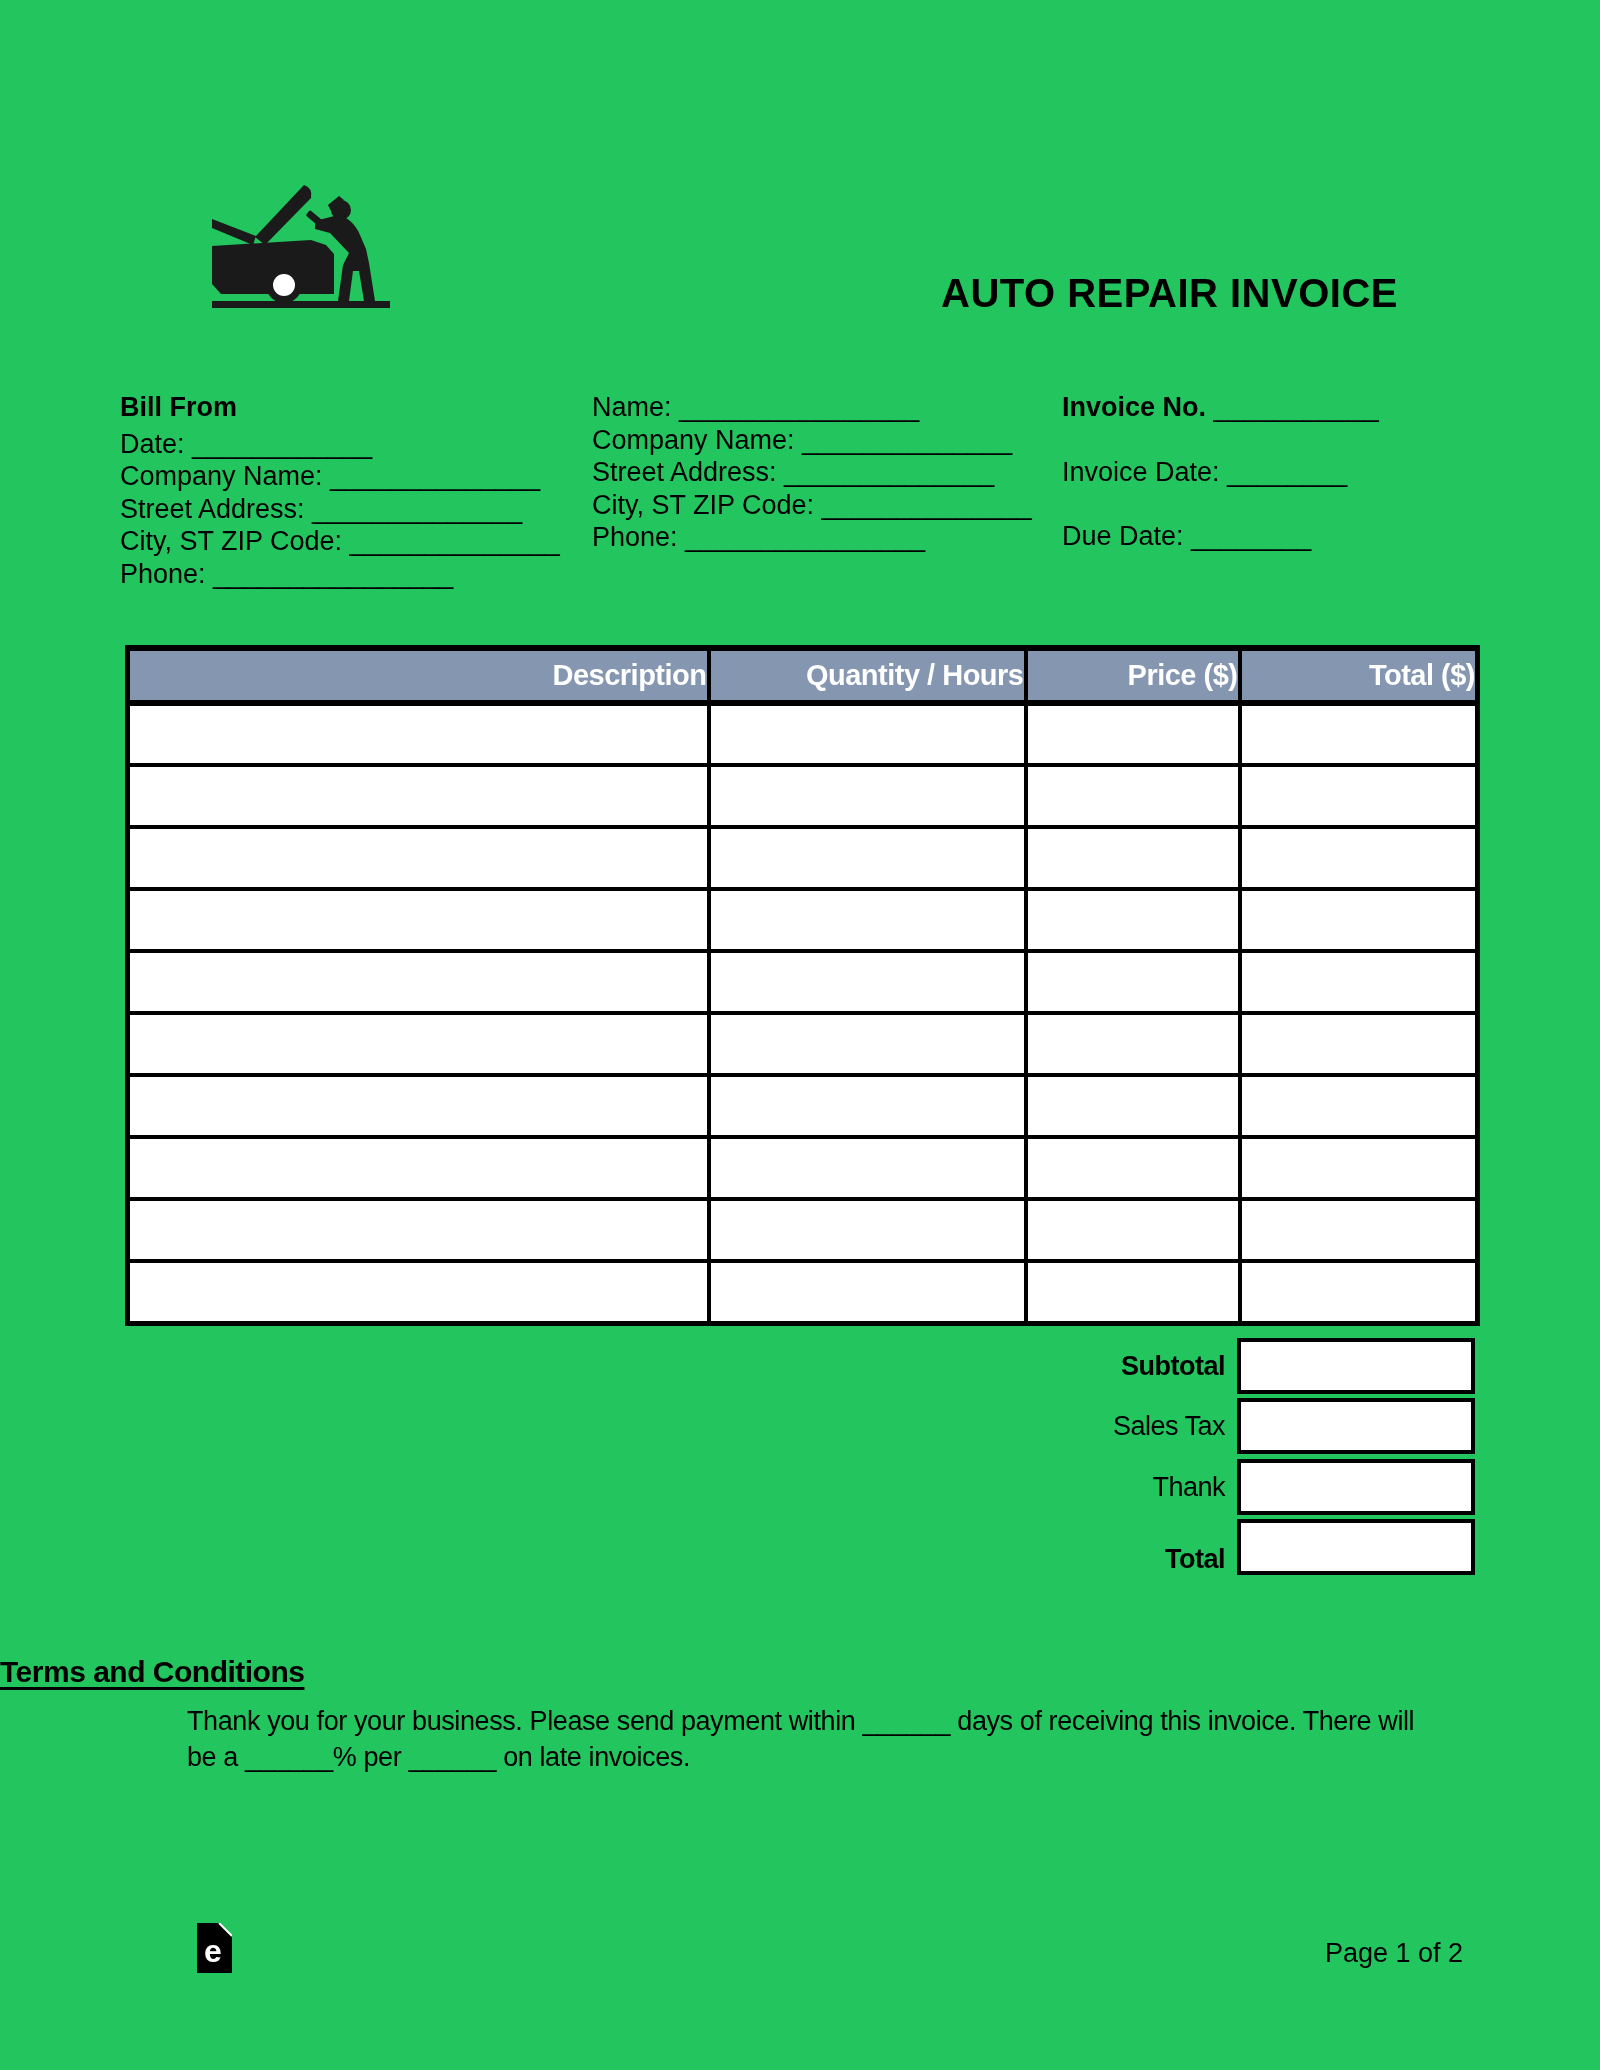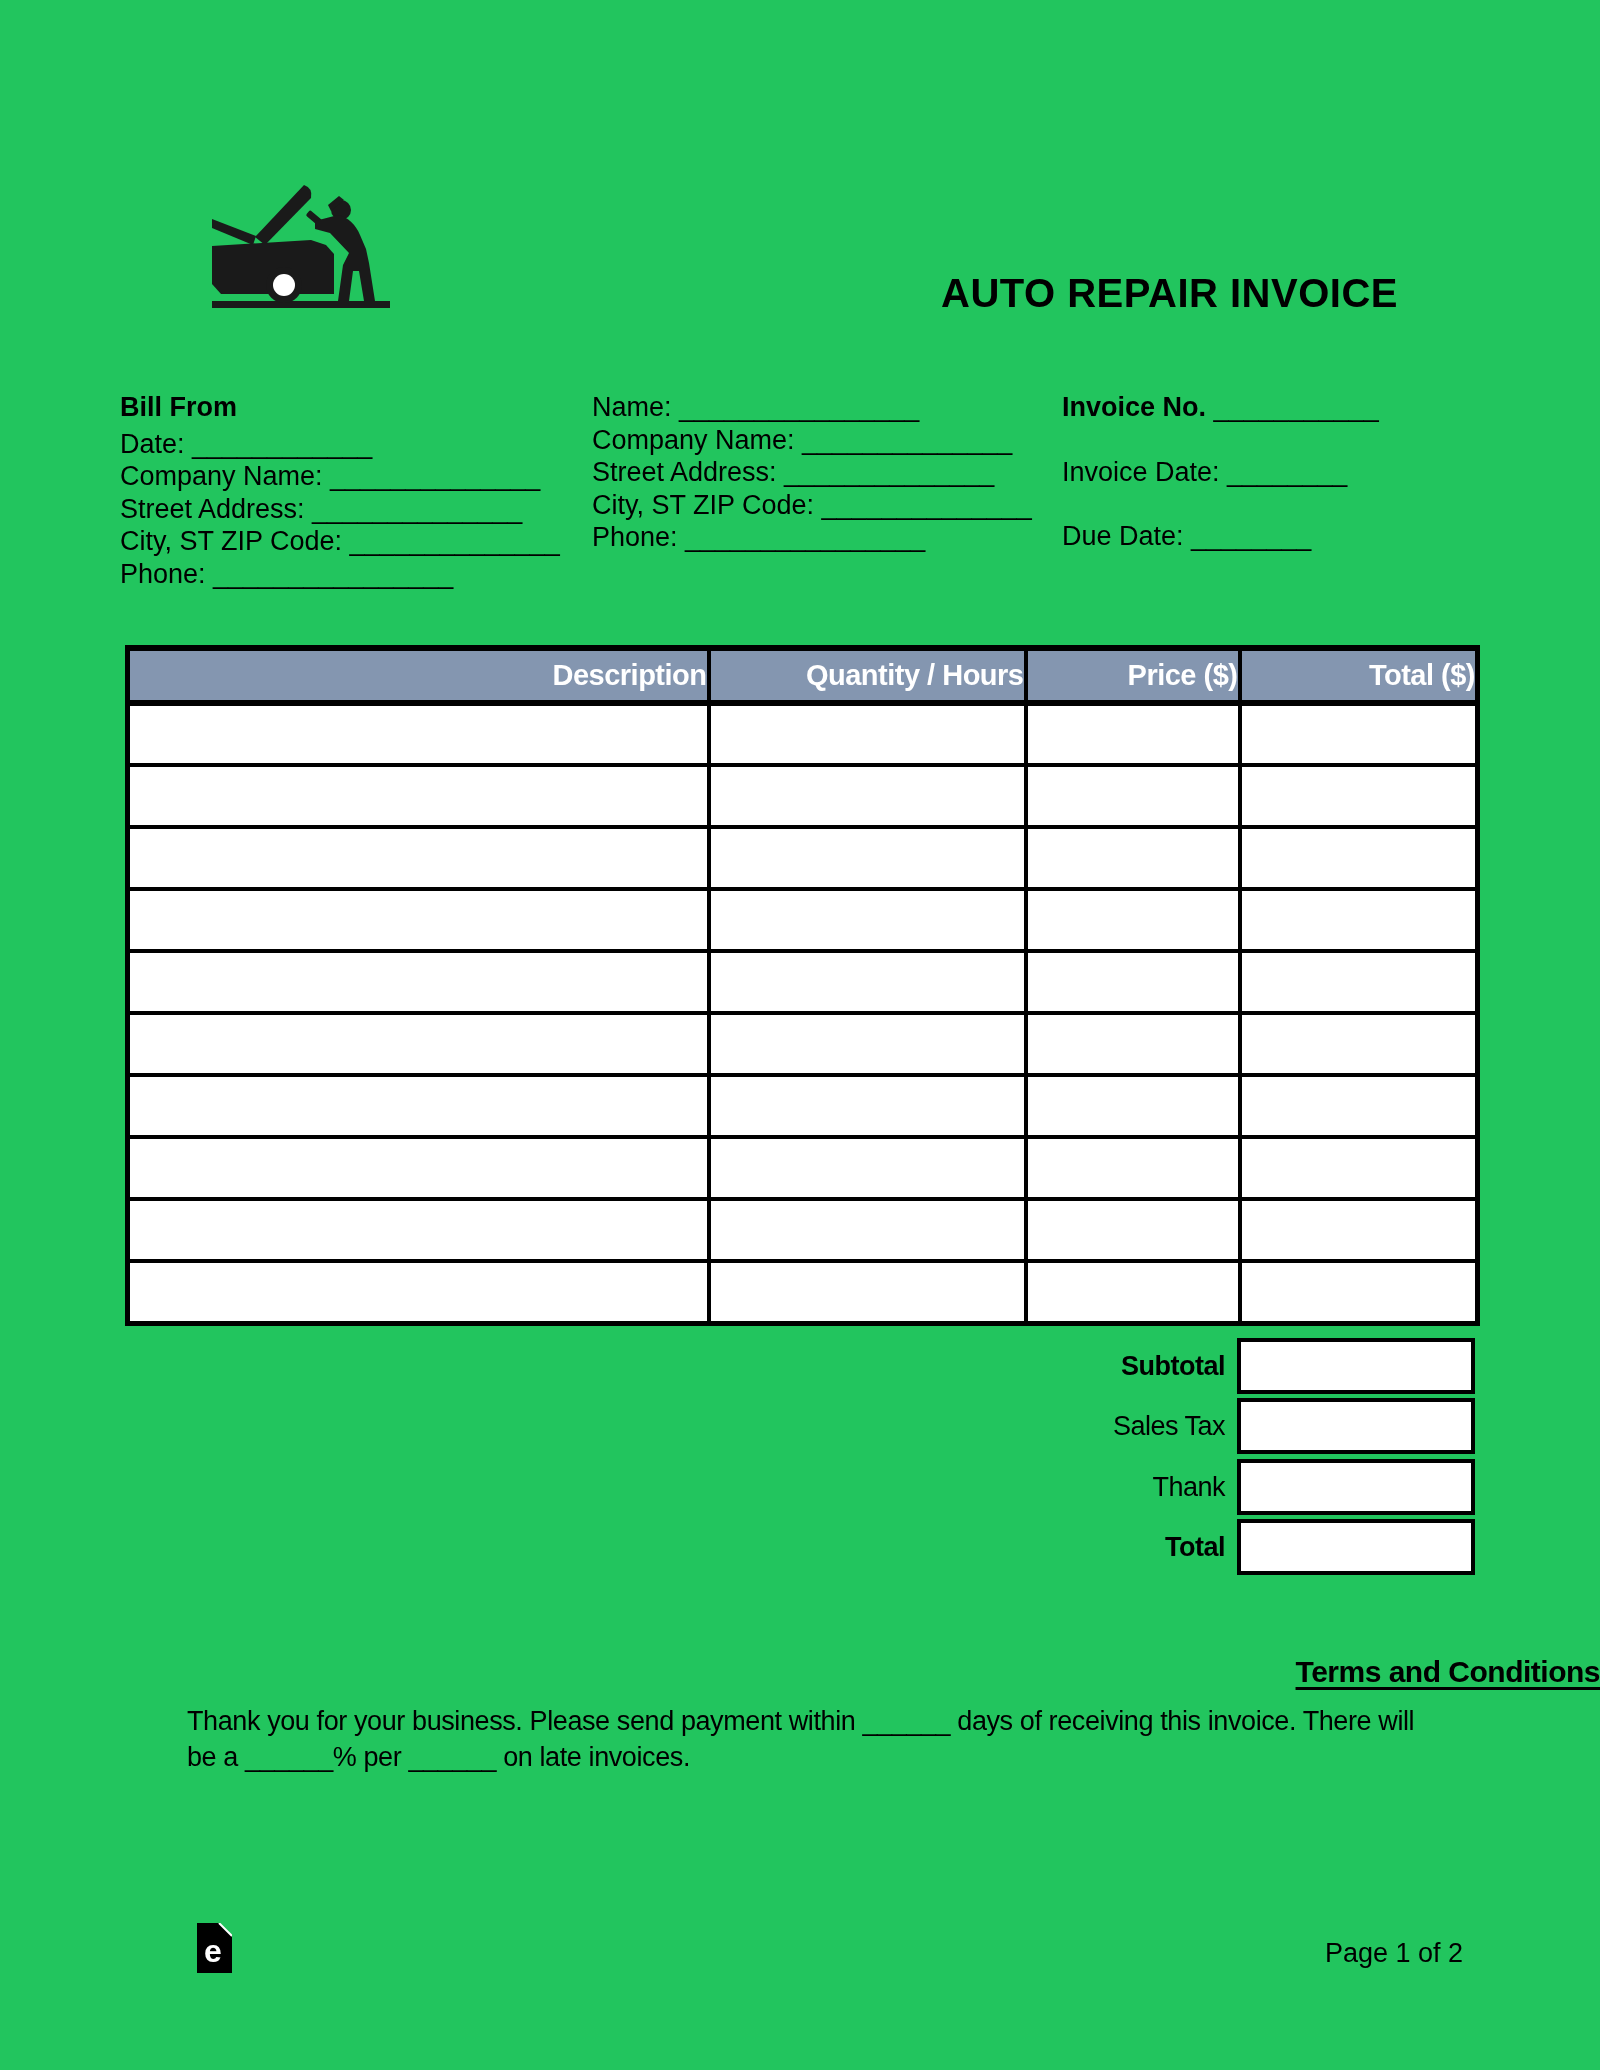--- a/index.html
+++ b/index.html
@@ -49,21 +49,21 @@
   .summary-label {
     flex:1; text-align:right; padding-right:12px;
     font-size:27px; letter-spacing:-0.5px;
   }
   .summary-box {
     width:238px; height:56px; background:#fff;
     border:4px solid var(--border-color,#000);
   }
   
   .terms-heading {
-    position:absolute; left:0; top:1655px; width:1600px; text-align:right;
+    position:absolute; left:0; top:1655px; width:1600px; text-align:left;
     font-size:30px; font-weight:bold; letter-spacing:-0.5px;
   }
   .terms-heading span {
     text-decoration:underline; text-decoration-thickness:3px; text-underline-offset:5px;
   }
   .terms-body {
     position:absolute; left:187px; top:1703px; width:1240px;
     font-size:27px; line-height:36px; letter-spacing:-0.4px;
   }
   
@@ -206,21 +206,21 @@
         <div class="summary-box"></div>
       </div>
       <div class="summary-row" style="top: 1398px;">
         <div class="summary-label">Sales Tax</div>
         <div class="summary-box"></div>
       </div>
       <div class="summary-row" style="top: 1459px;">
         <div class="summary-label">Thank</div>
         <div class="summary-box"></div>
       </div>
-      <div class="summary-row" style="top: 1519px;">
+      <div class="summary-row" style="top: 1519px; align-items: flex-end;">
         <div class="summary-label b">Total</div>
         <div class="summary-box"></div>
       </div>
     </div>
 
   <div class="terms-heading"><span>Terms and Conditions</span></div>
   <div class="terms-body">Thank you for your business. Please send payment within ______ days of receiving this invoice. There will be a ______% per ______ on late invoices.</div>
 
   <div class="eforms-logo">
     <svg viewBox="0 0 35 50" width="35" height="50" xmlns="http://www.w3.org/2000/svg">

